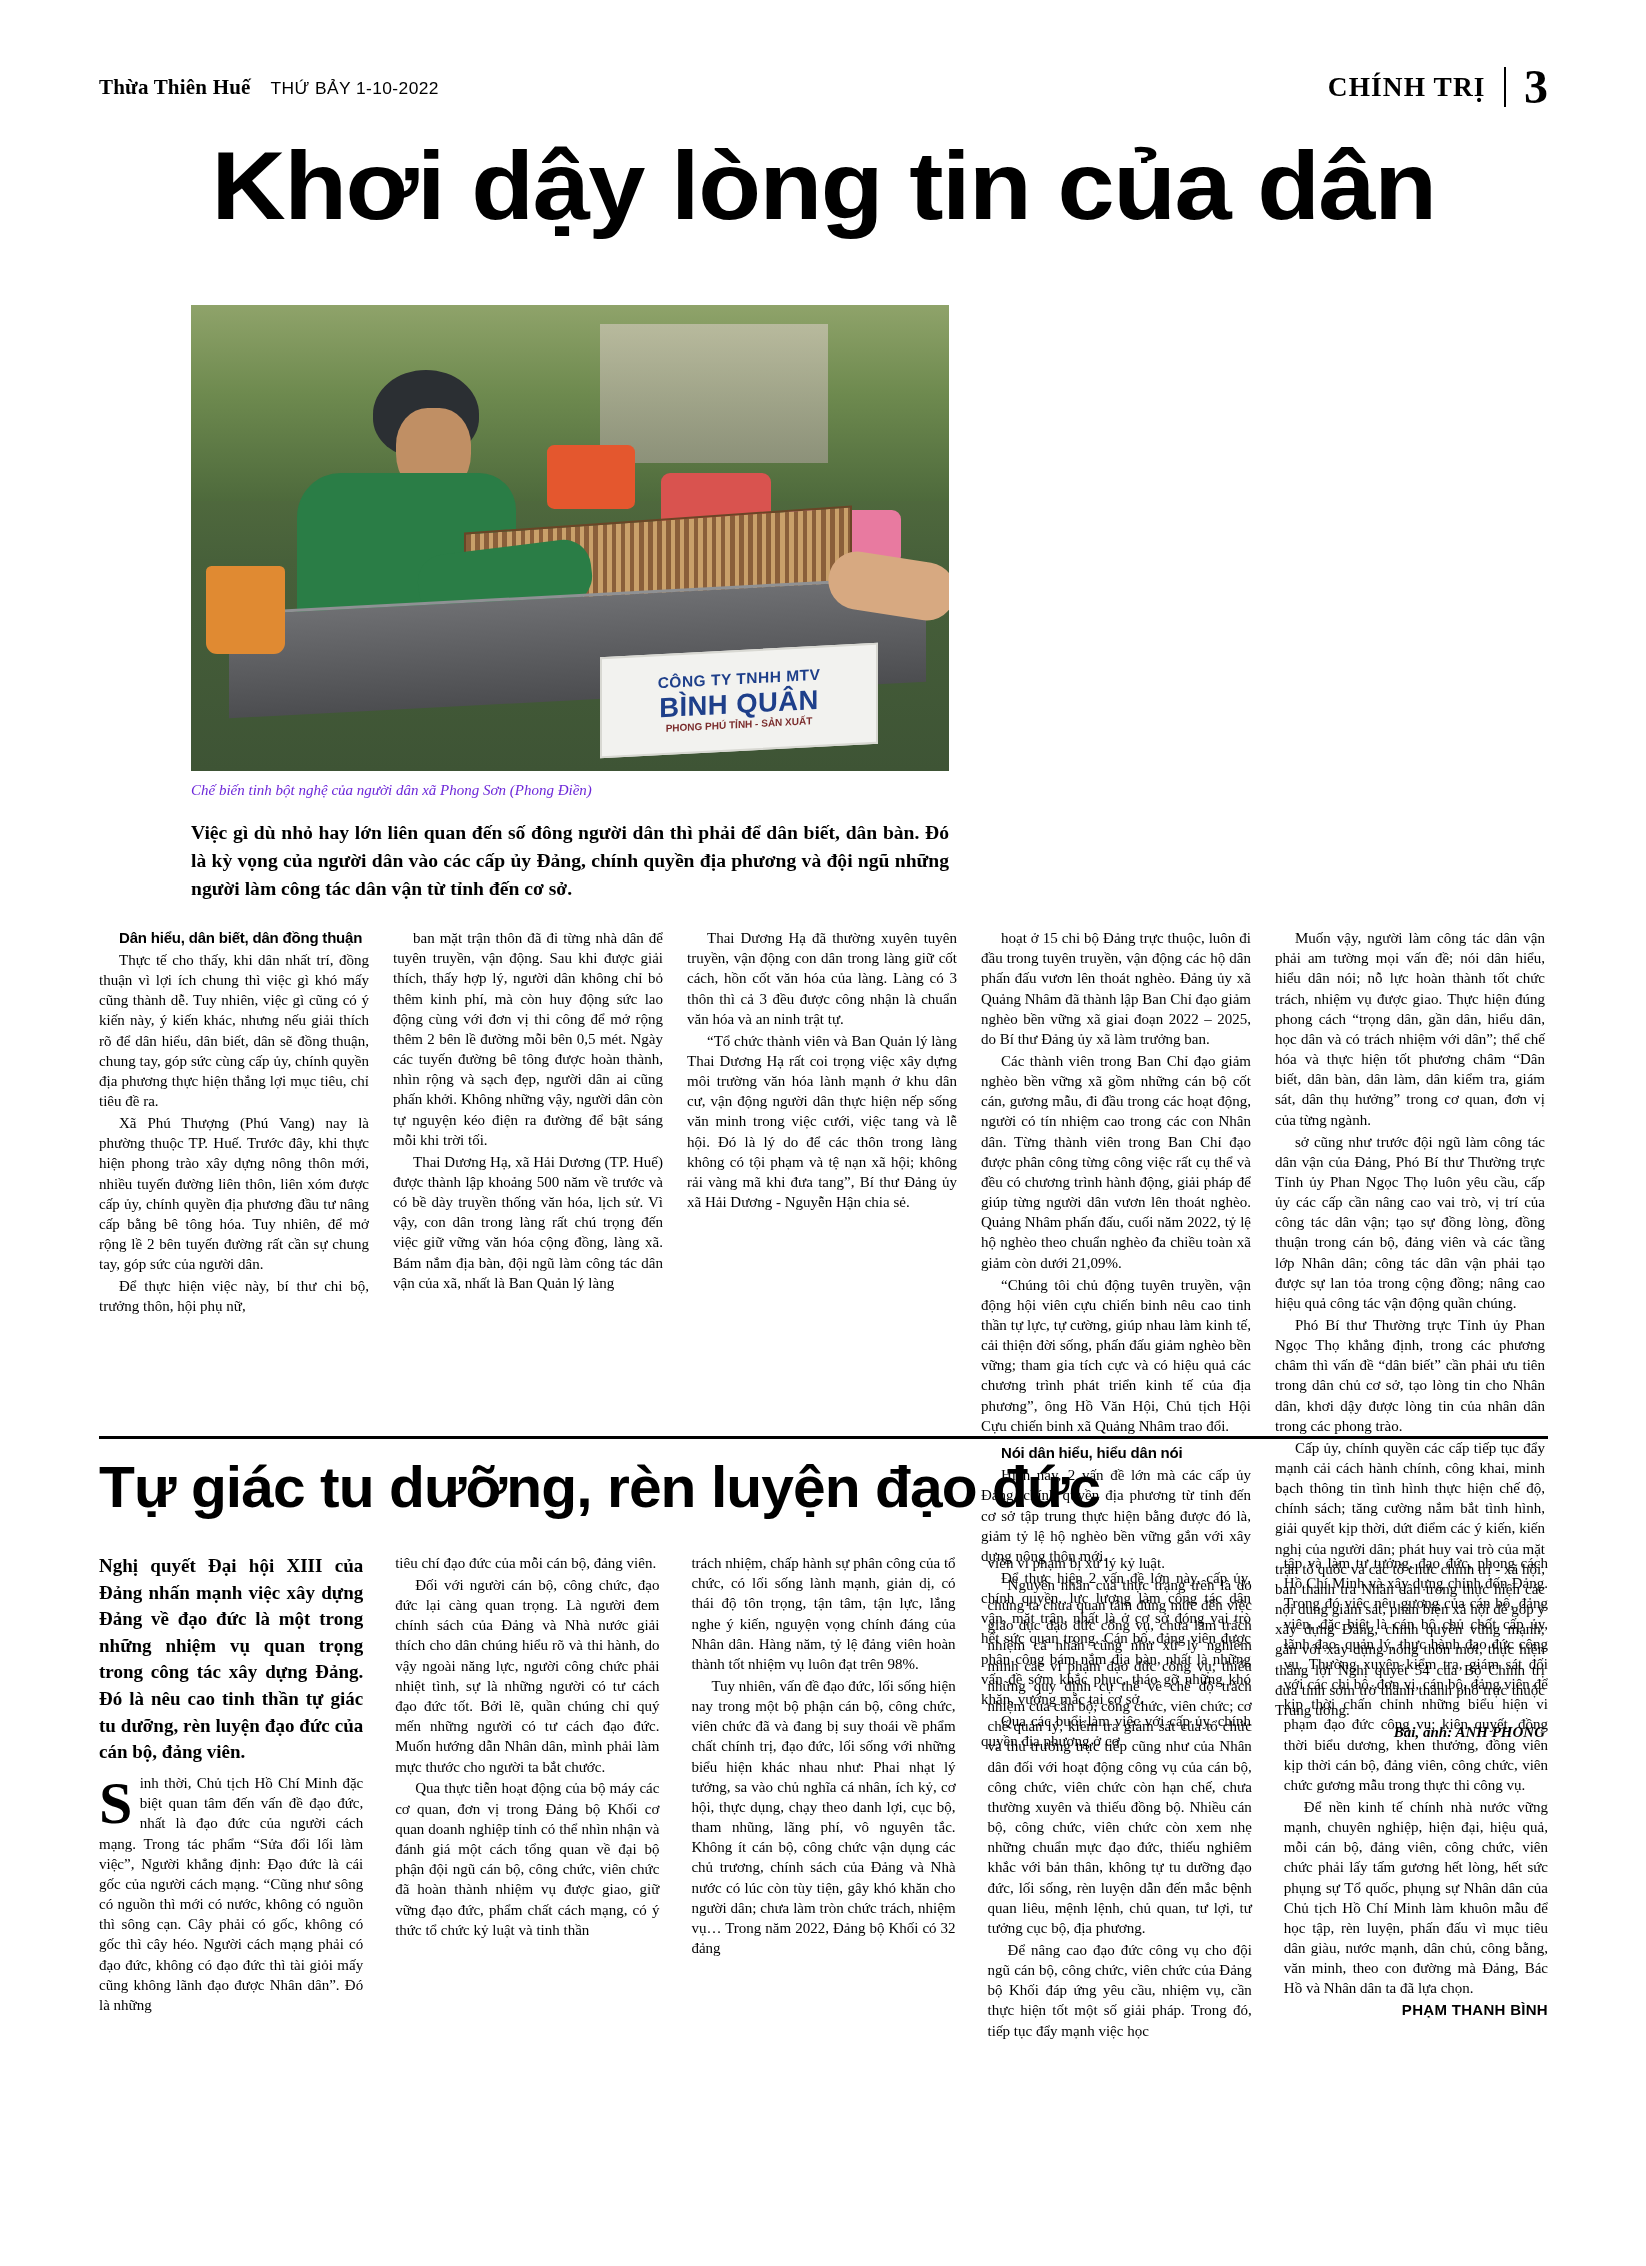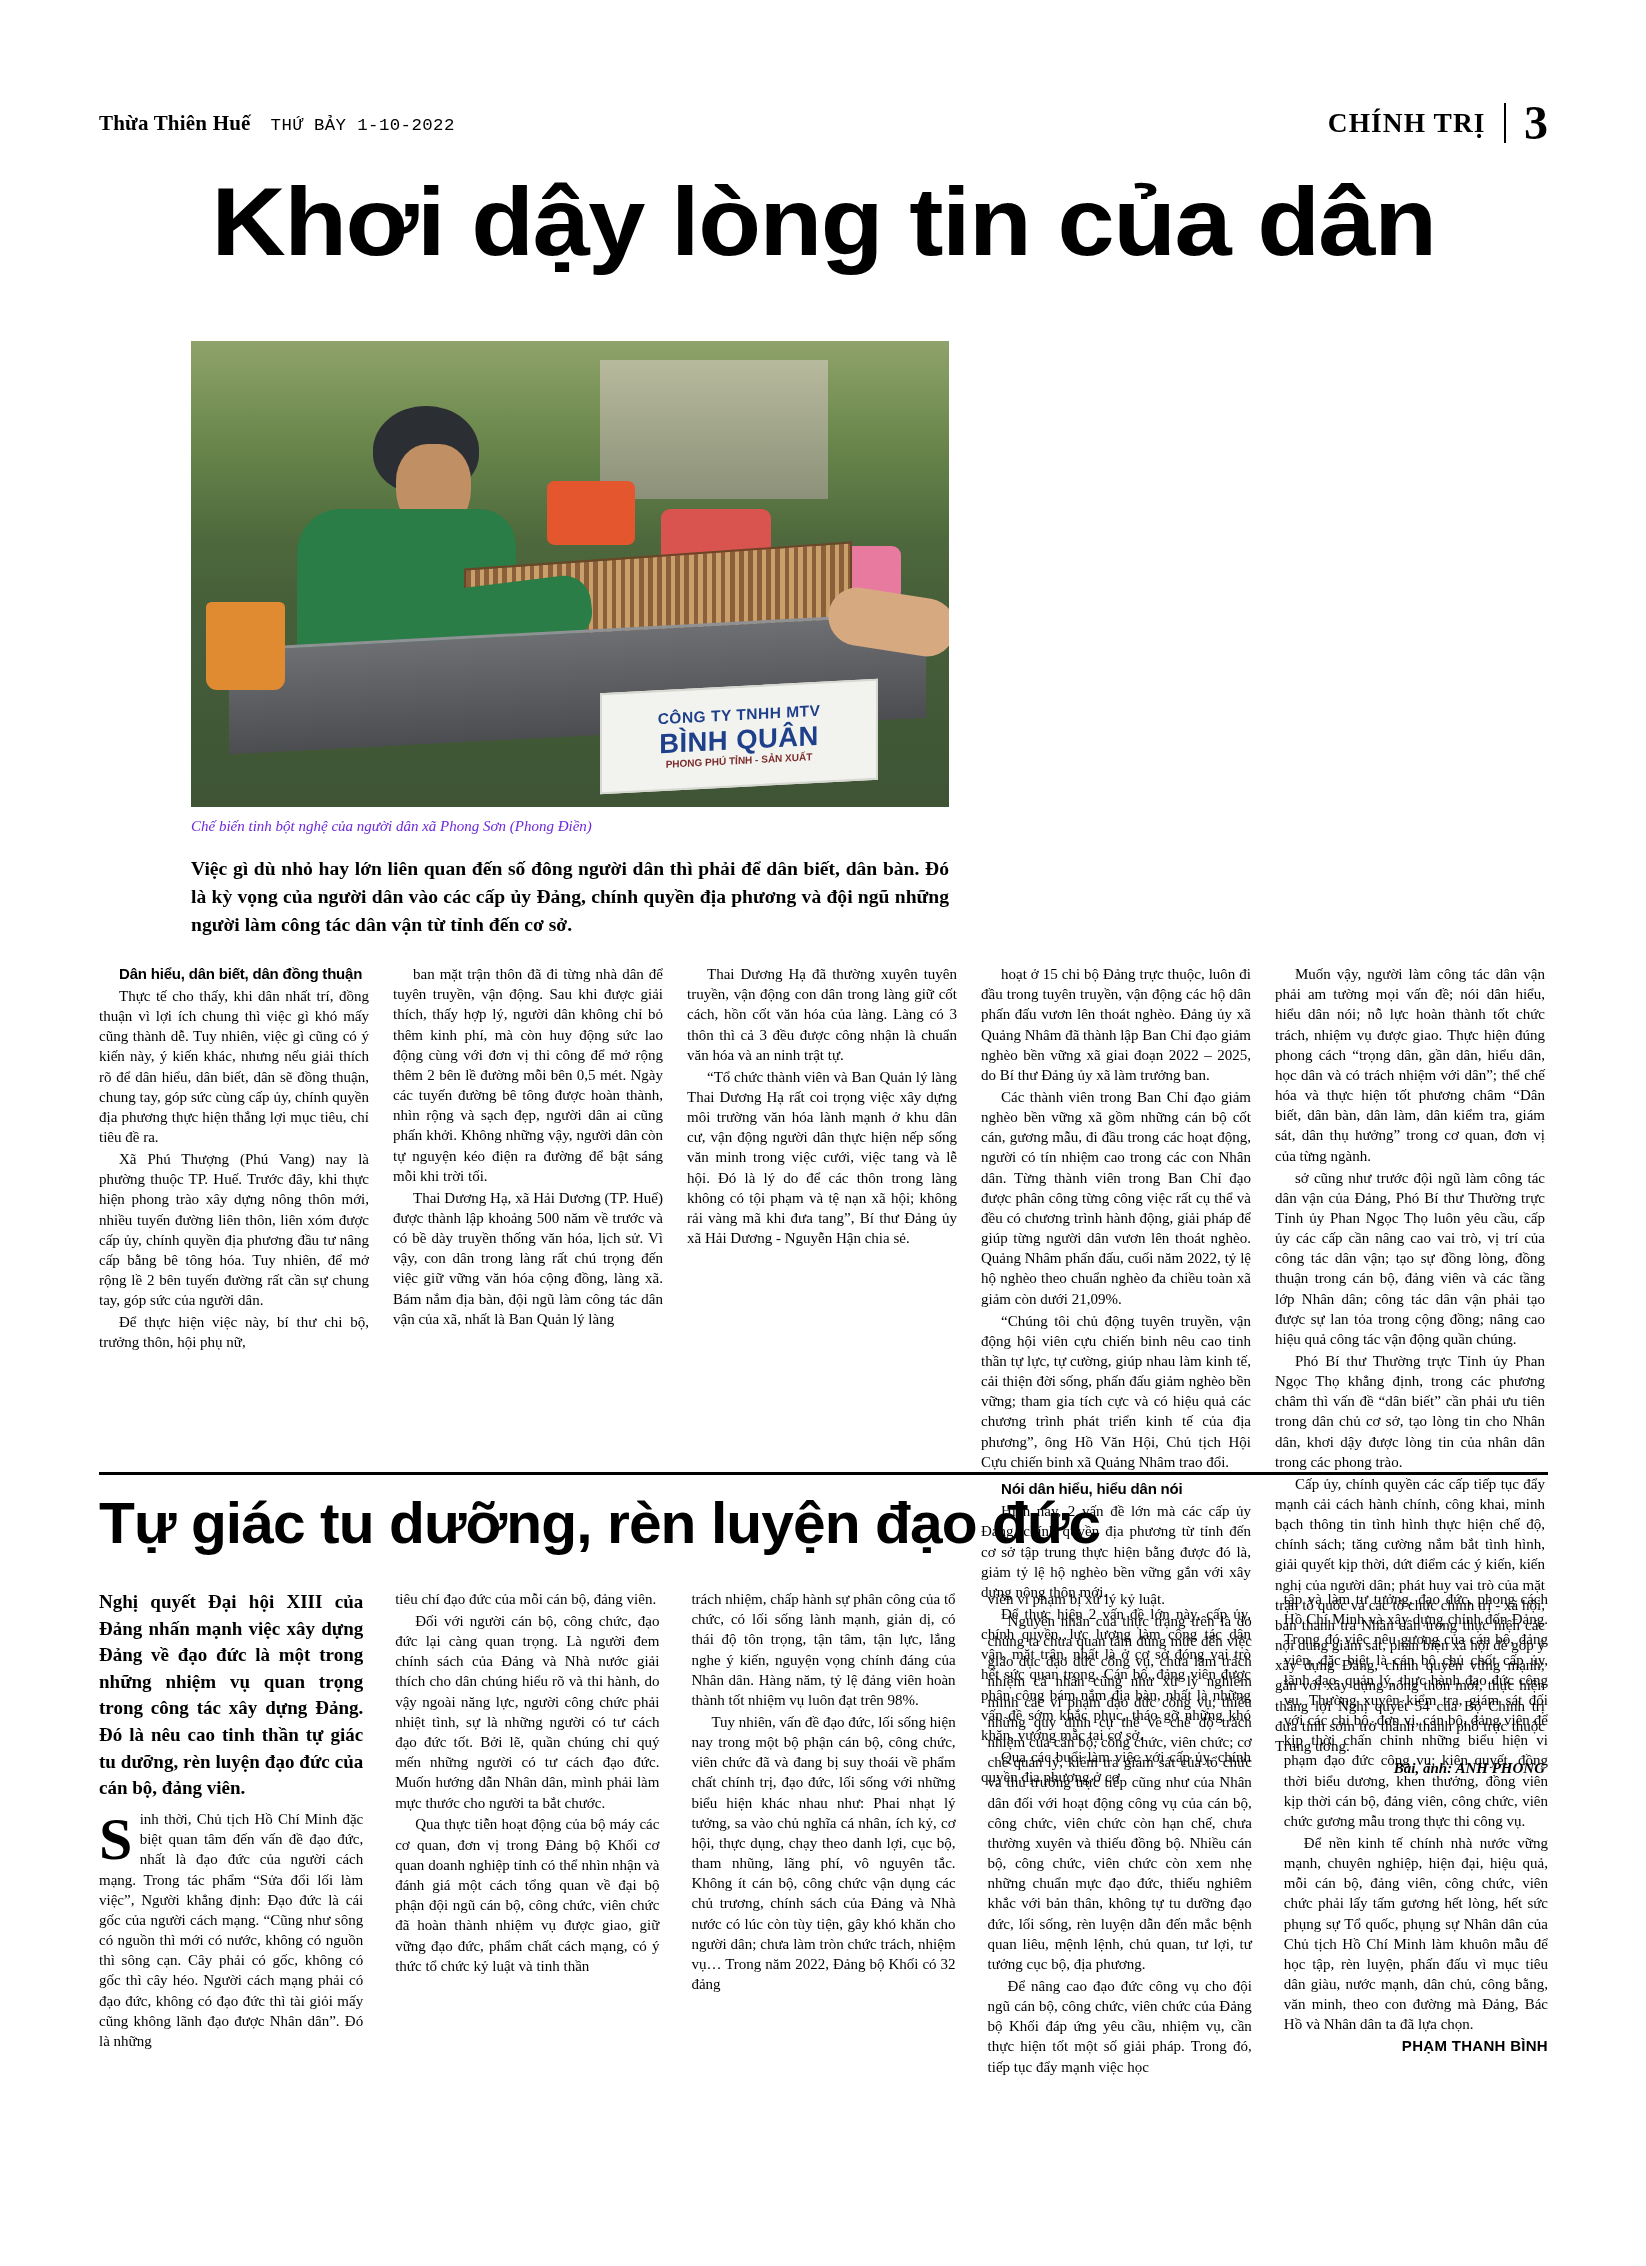--- a/index.html
+++ b/index.html
@@ -15,21 +15,20 @@
     color: #000000;
     position: relative;
     overflow: hidden;
   }
   .page {
     width: 1647px;
     height: 1609px;
     position: relative;
     box-sizing: border-box;
     padding: 16px;
-    margin-top: 36px;
   }
 
   
   .masthead {
     position: absolute;
     left: 99px;
     top: 66px;
     width: 1449px;
     height: 42px;
     display: flex;
@@ -40,21 +39,21 @@
     align-items: baseline;
     gap: 20px;
   }
   .mast-brand {
     font-family: "Liberation Serif", serif;
     font-weight: bold;
     font-size: 21px;
     letter-spacing: 0.2px;
   }
   .mast-date {
-    font-family: Liberation Mono, monospace;
+    font-family: Liberation Sans, sans-serif;
     font-size: 17.4px;
     letter-spacing: 0.4px;
   }
   .mast-right {
     margin-left: auto;
     display: flex;
     align-items: center;
     gap: 18.3px;
   }
   .mast-section {

